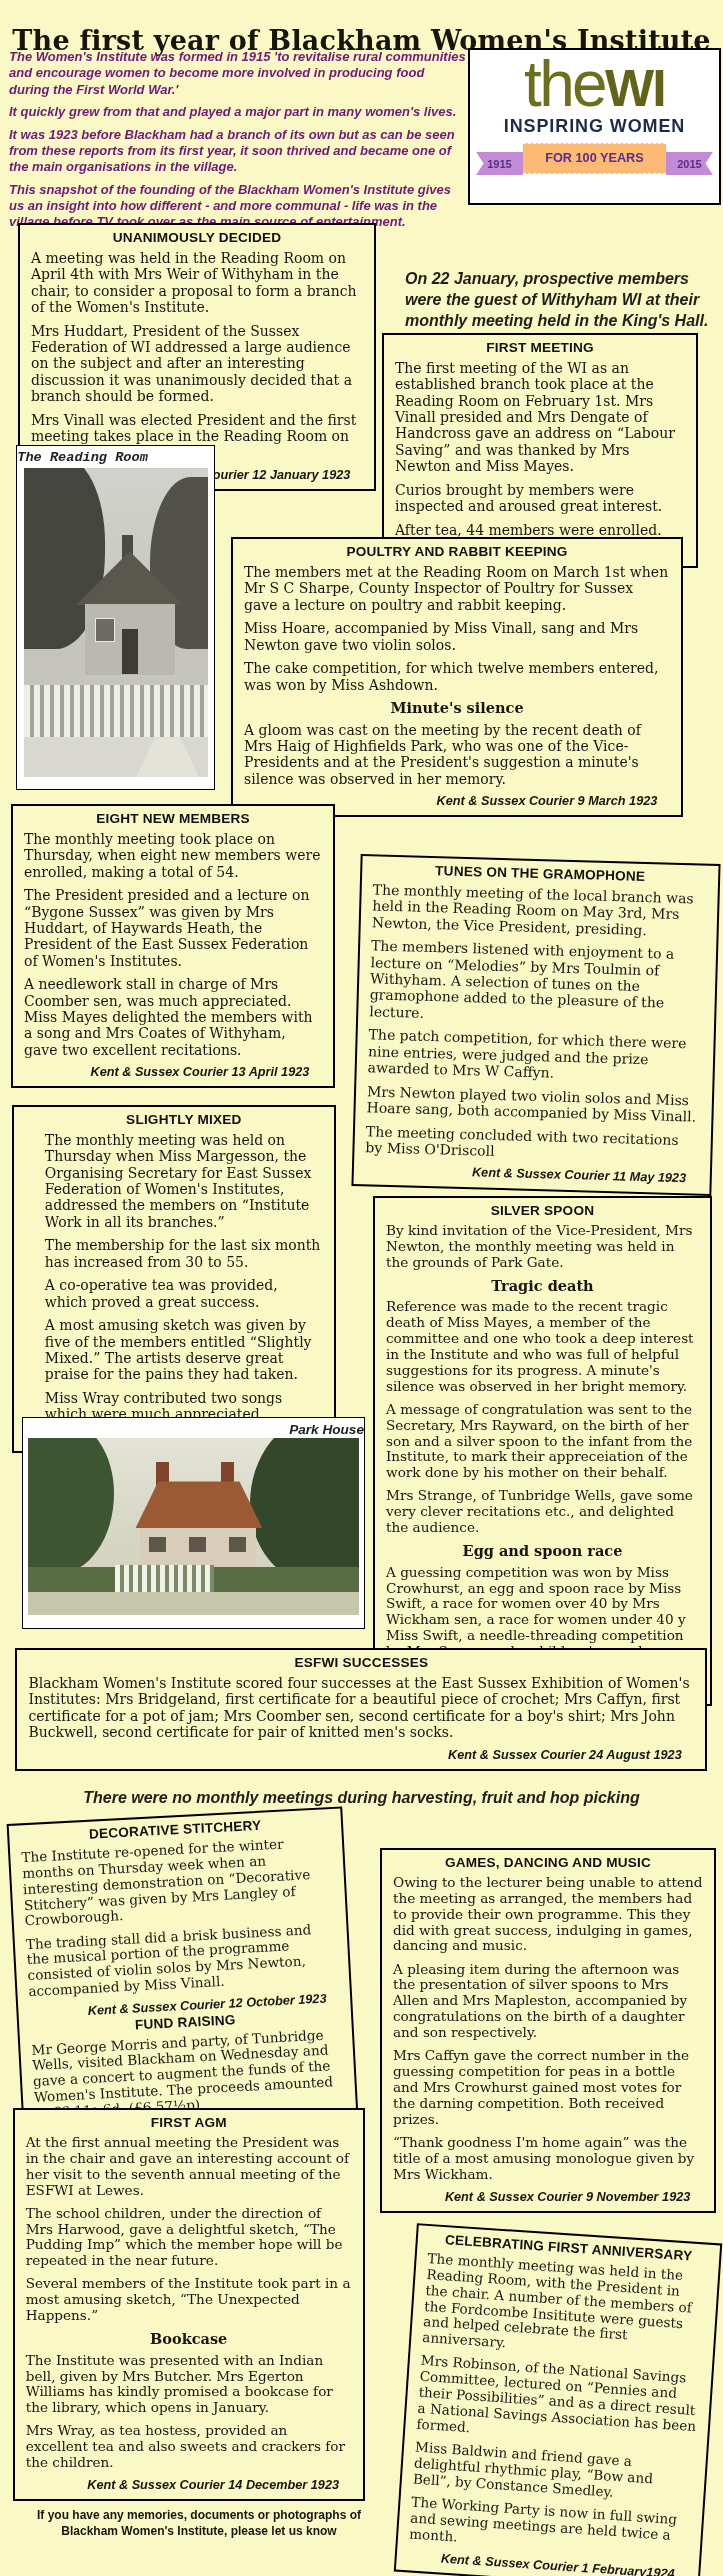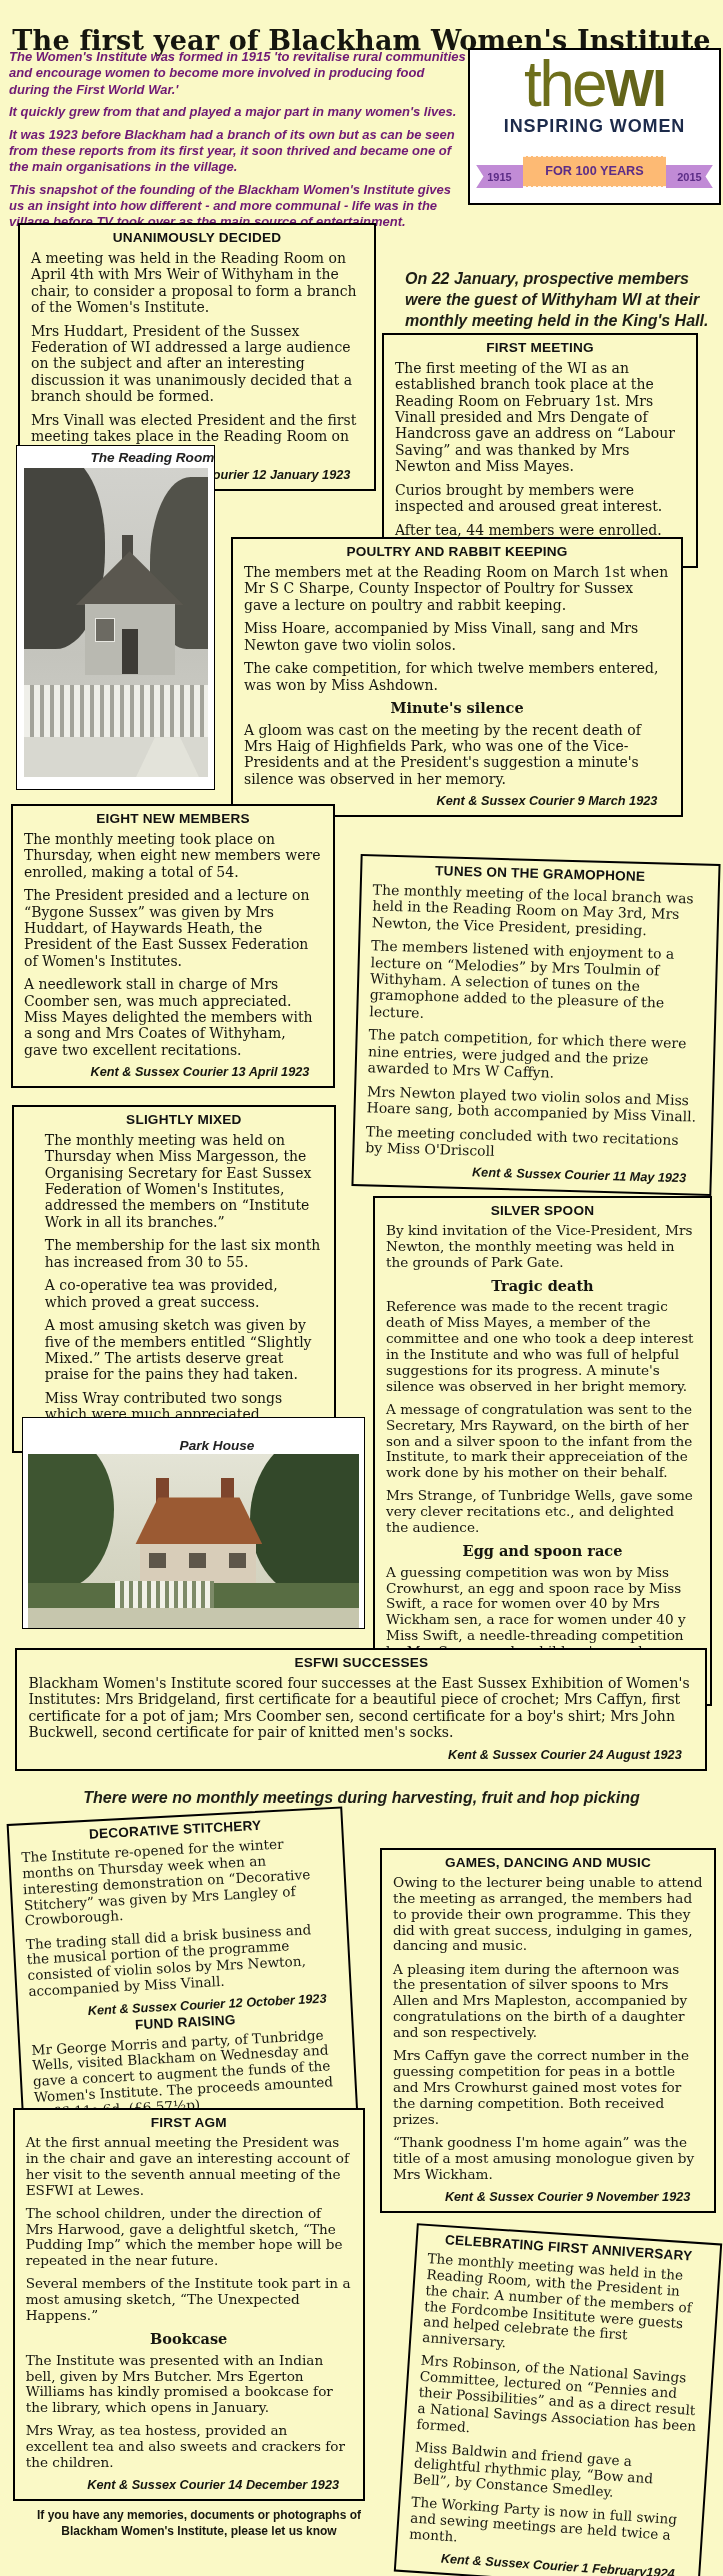--- a/index.html
+++ b/index.html
@@ -46,39 +46,39 @@
                font-family:"Liberation Sans",sans-serif;font-weight:bold;font-size:12px;line-height:1.3;}
 
   
   #logo-box{position:absolute;left:468px;top:48px;width:253px;height:157px;background:#fff;
             border:2.7px solid #000;box-sizing:border-box;text-align:center;overflow:hidden;}
   .logo-word{margin-top:1.8px;line-height:1;font-family:"Liberation Sans",sans-serif;}
   .logo-the{font-size:64px;font-weight:500;color:#6e6f1c;letter-spacing:-2.7px;}
   .logo-wi{font-size:52px;font-weight:800;color:#63641a;letter-spacing:-1.8px;}
   .logo-tag{font-family:"Liberation Sans",sans-serif;font-weight:bold;font-size:18px;
             letter-spacing:0.9px;color:#1d2b4b;margin-top:0px;}
-  .ribbon{display:flex;align-items:flex-start;justify-content:center;margin-top:19px;height:40px;}
+  .ribbon{display:flex;align-items:flex-start;justify-content:center;margin-top:6px;height:40px;}
   .ribbon-tail{background:#c18bd6;height:23.5px;margin-top:9px;width:47px;position:relative;
                font-family:"Liberation Sans",sans-serif;font-weight:bold;font-size:11px;color:#5c2d87;
                display:flex;align-items:center;justify-content:center;}
   .ribbon-tail.left{clip-path:polygon(0 0,100% 0,100% 100%,0 100%,16% 50%);}
   .ribbon-tail.right{clip-path:polygon(0 0,100% 0,84% 50%,100% 100%,0 100%);}
   .ribbon-band{background:#fdba74;height:31px;width:143px;display:flex;align-items:center;justify-content:center;
                font-family:"Liberation Sans",sans-serif;font-weight:bold;font-size:12.7px;color:#5c2d87;
                border-top:1.8px dashed rgba(255,255,255,.85);border-bottom:1.8px dashed rgba(255,255,255,.85);
                box-sizing:border-box;z-index:2;}
 
   
   .photo-frame{position:absolute;background:#fff;border:1.8px solid #000;box-sizing:border-box;overflow:hidden;}
   #frame-reading-room{left:16.3px;top:445px;width:199px;height:345px;}
   #frame-park-house{left:22px;top:1417px;width:343px;height:212px;}
   .photo-caption{font-family:"Liberation Sans",sans-serif;font-style:italic;font-weight:600;
                  font-size:13.6px;color:#222;padding:3.6px 0 1.8px 0;}
-  #frame-reading-room .photo-caption{text-align:right;}
-  #frame-park-house .photo-caption{text-align:center;padding-left:47px;margin-top:16px;}
+  #frame-reading-room .photo-caption{text-align:left;font-family:Liberation Mono, monospace;}
+  #frame-park-house .photo-caption{text-align:right;padding-left:47px;}
   .photo{position:relative;overflow:hidden;}
   #photo-reading-room{margin:1.8px 6.3px;height:309px;background:linear-gradient(#d2d2cd,#c4c4bd 60%,#cfcfc8);}
   .rr-tree-left{position:absolute;left:-18px;top:-13.6px;width:99px;height:194px;background:#45453f;border-radius:0 45% 50% 0;}
   .rr-tree-right{position:absolute;right:-22.6px;top:9px;width:81px;height:172px;background:#52524a;border-radius:50% 0 0 45%;}
   .rr-roof{position:absolute;left:52px;top:83px;width:108px;height:54px;background:#5a574f;
            clip-path:polygon(50% 0,100% 100%,0 100%);}
   .rr-chimney{position:absolute;left:98px;top:67px;width:11px;height:25px;background:#4c4a44;}
   .rr-wall{position:absolute;left:61px;top:136px;width:90px;height:71px;background:#b9b9b1;}
   .rr-door{position:absolute;left:98px;top:161px;width:16.3px;height:45px;background:#3d3b36;}
   .rr-window{position:absolute;left:71px;top:150px;width:18px;height:22px;background:#6c6a62;border:1.8px solid #e8e8e2;}

